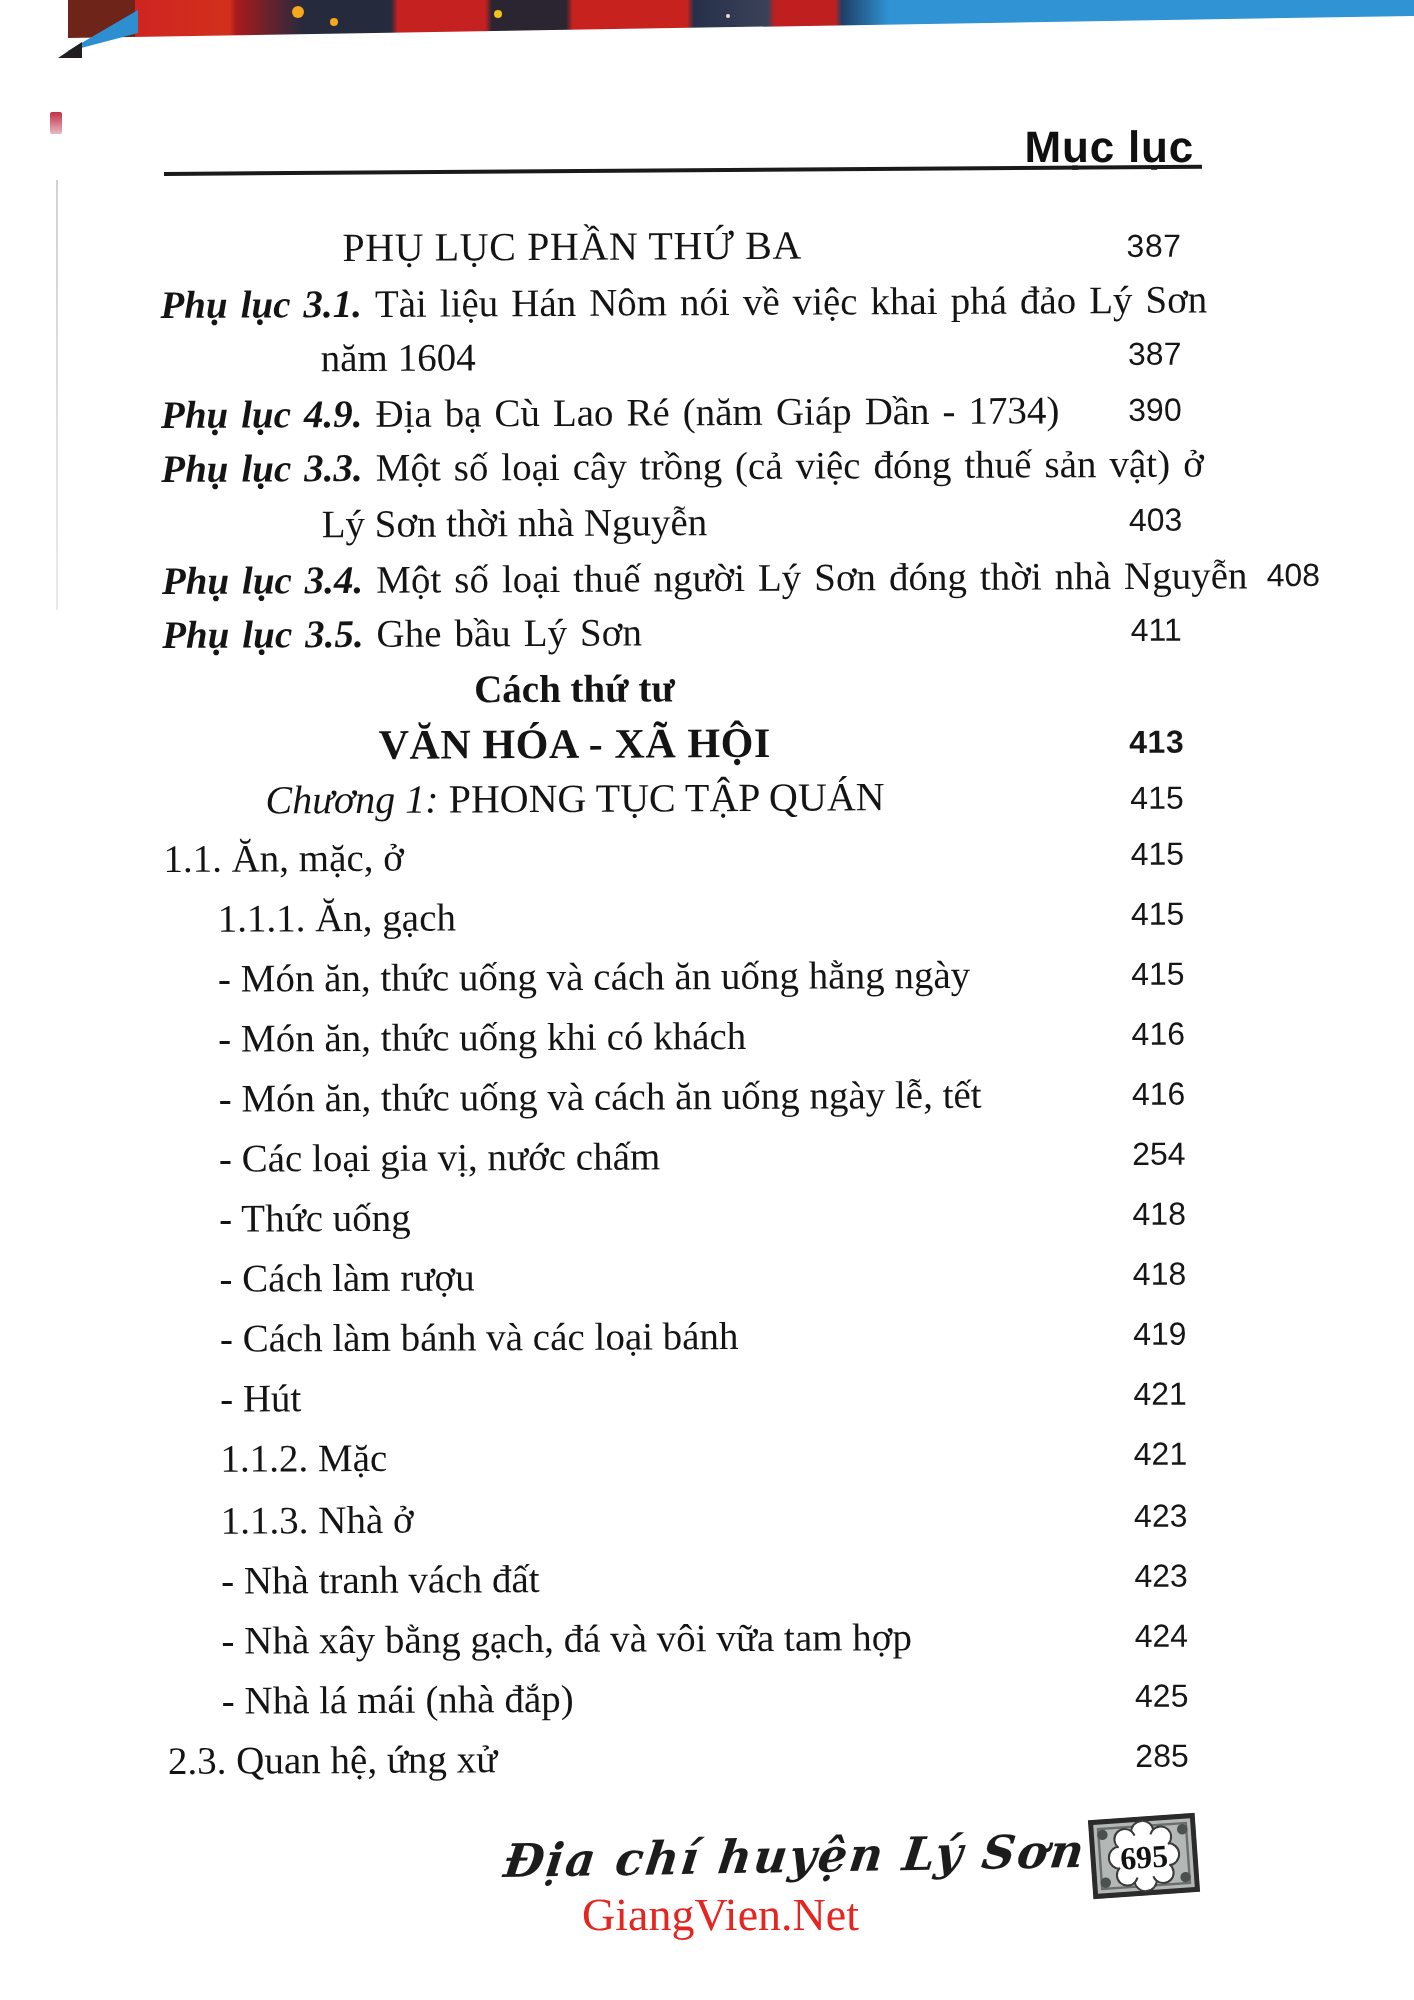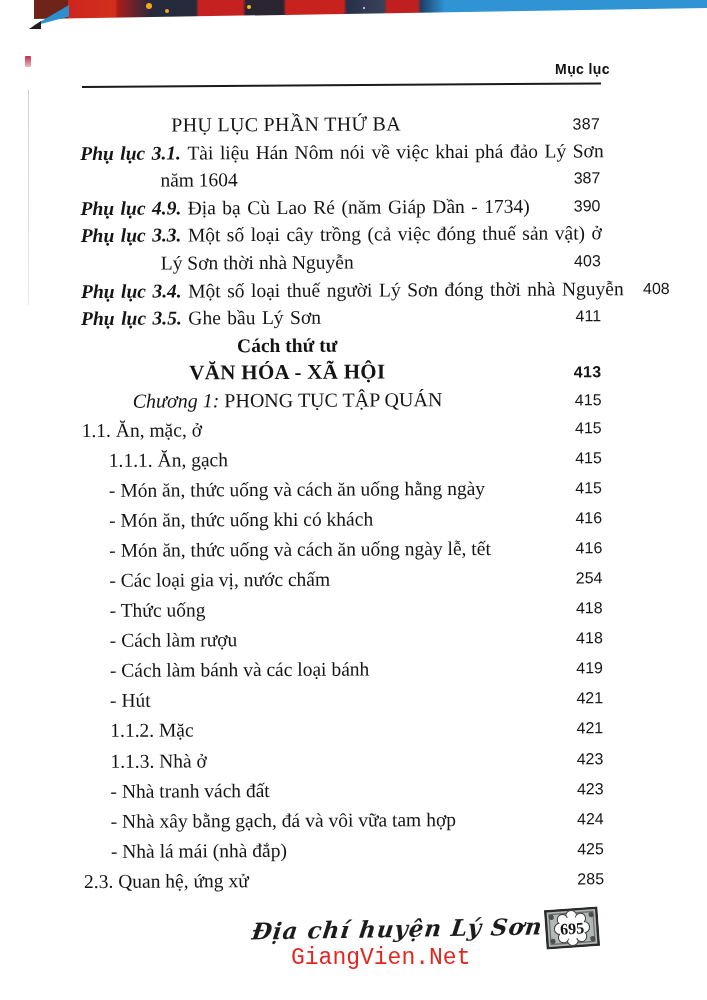--- a/index.html
+++ b/index.html
@@ -37,63 +37,63 @@
   }
   .red-speck {
     position:absolute; left:25px; top:56px; width:6px; height:11px;
     background:linear-gradient(180deg,#c22f47,#e9b9c4); border-radius:1px;
   }
   .margin-artifact {
     position:absolute; left:28px; top:90px; width:1px; height:215px;
     background:linear-gradient(180deg,#d2d2d2,#eaeaea);
   }
   .running-head {
-    position:absolute; top:61px; right:97px;
+    position:absolute; top:61px; right:110px;
     font-family:"Liberation Sans","DejaVu Sans",sans-serif;
-    font-size:14px; font-weight:600; letter-spacing:.4px; color:#101010;text-align:center;
+    font-size:22px; font-weight:600; letter-spacing:.4px; color:#101010;text-align:center;
   }
   .header-rule {
     position:absolute; left:82px; top:86px; width:519px; height:2.4px;
     background:#1a1a1a; transform:rotate(-0.4deg); transform-origin:left center;
   }
   
   .toc {
     position:absolute; left:80px; top:112px; width:520px;
     font-size:19.5px; transform:rotate(-0.3deg); transform-origin:0 0;
   }
   .row { display:flex; align-items:baseline; white-space:nowrap; }
   .row .content { flex:1; overflow:visible; }
   .row.indent-1 .content { padding-left:27px; }
   .row.indent-2 .content { padding-left:80px; }
   .row .bi { font-weight:700; font-style:italic; }
   .row .it { font-style:italic; }
   .row.has-prefix { word-spacing:1.6px; }
   .page-col {
     font-family:"Liberation Sans","DejaVu Sans",sans-serif;
-    font-size:16px; min-width:46px; text-align:right; color:#161616;
+    font-size:16px; min-width:46px; text-align:center; color:#161616;
     position:relative; top:-1px;
   }
   .row.center { display:block; position:relative; text-align:left; }
   .row.center .content { display:inline-block; width:412px; text-align:center; }
   .row.center { font-size:20px; }
   .row.center.bold { font-weight:700; font-size:19.5px; }
   .row.center.caps { letter-spacing:.3px; }
   .row.center.caps.bold { font-size:21px; }
   .row.center .page-col { position:absolute; right:0; top:1px; }
   
   .book-script {
     position:absolute; right:164px; top:915px;
     font-family:"DejaVu Serif","Liberation Serif",serif;
     font-style:italic; font-weight:700; font-size:23px; letter-spacing:1px;
     color:#1c1c1c; transform:rotate(-1deg) skewX(-8deg);
   }
   .stamp { position:absolute; left:545px; top:908px; transform:rotate(-4deg); }
   .watermark {
     position:absolute; left:291px; top:945px;
-    font-family:Liberation Mono, monospace;
+    font-family:Liberation Serif, serif;
     font-size:23px; color:#e52620;
   }
 </style>
 </head>
 <body>
 
 <div class="photo-strip">
   <span class="strip-speck speck-a"></span>
 </div>
 <div class="blue-wedge"></div>

